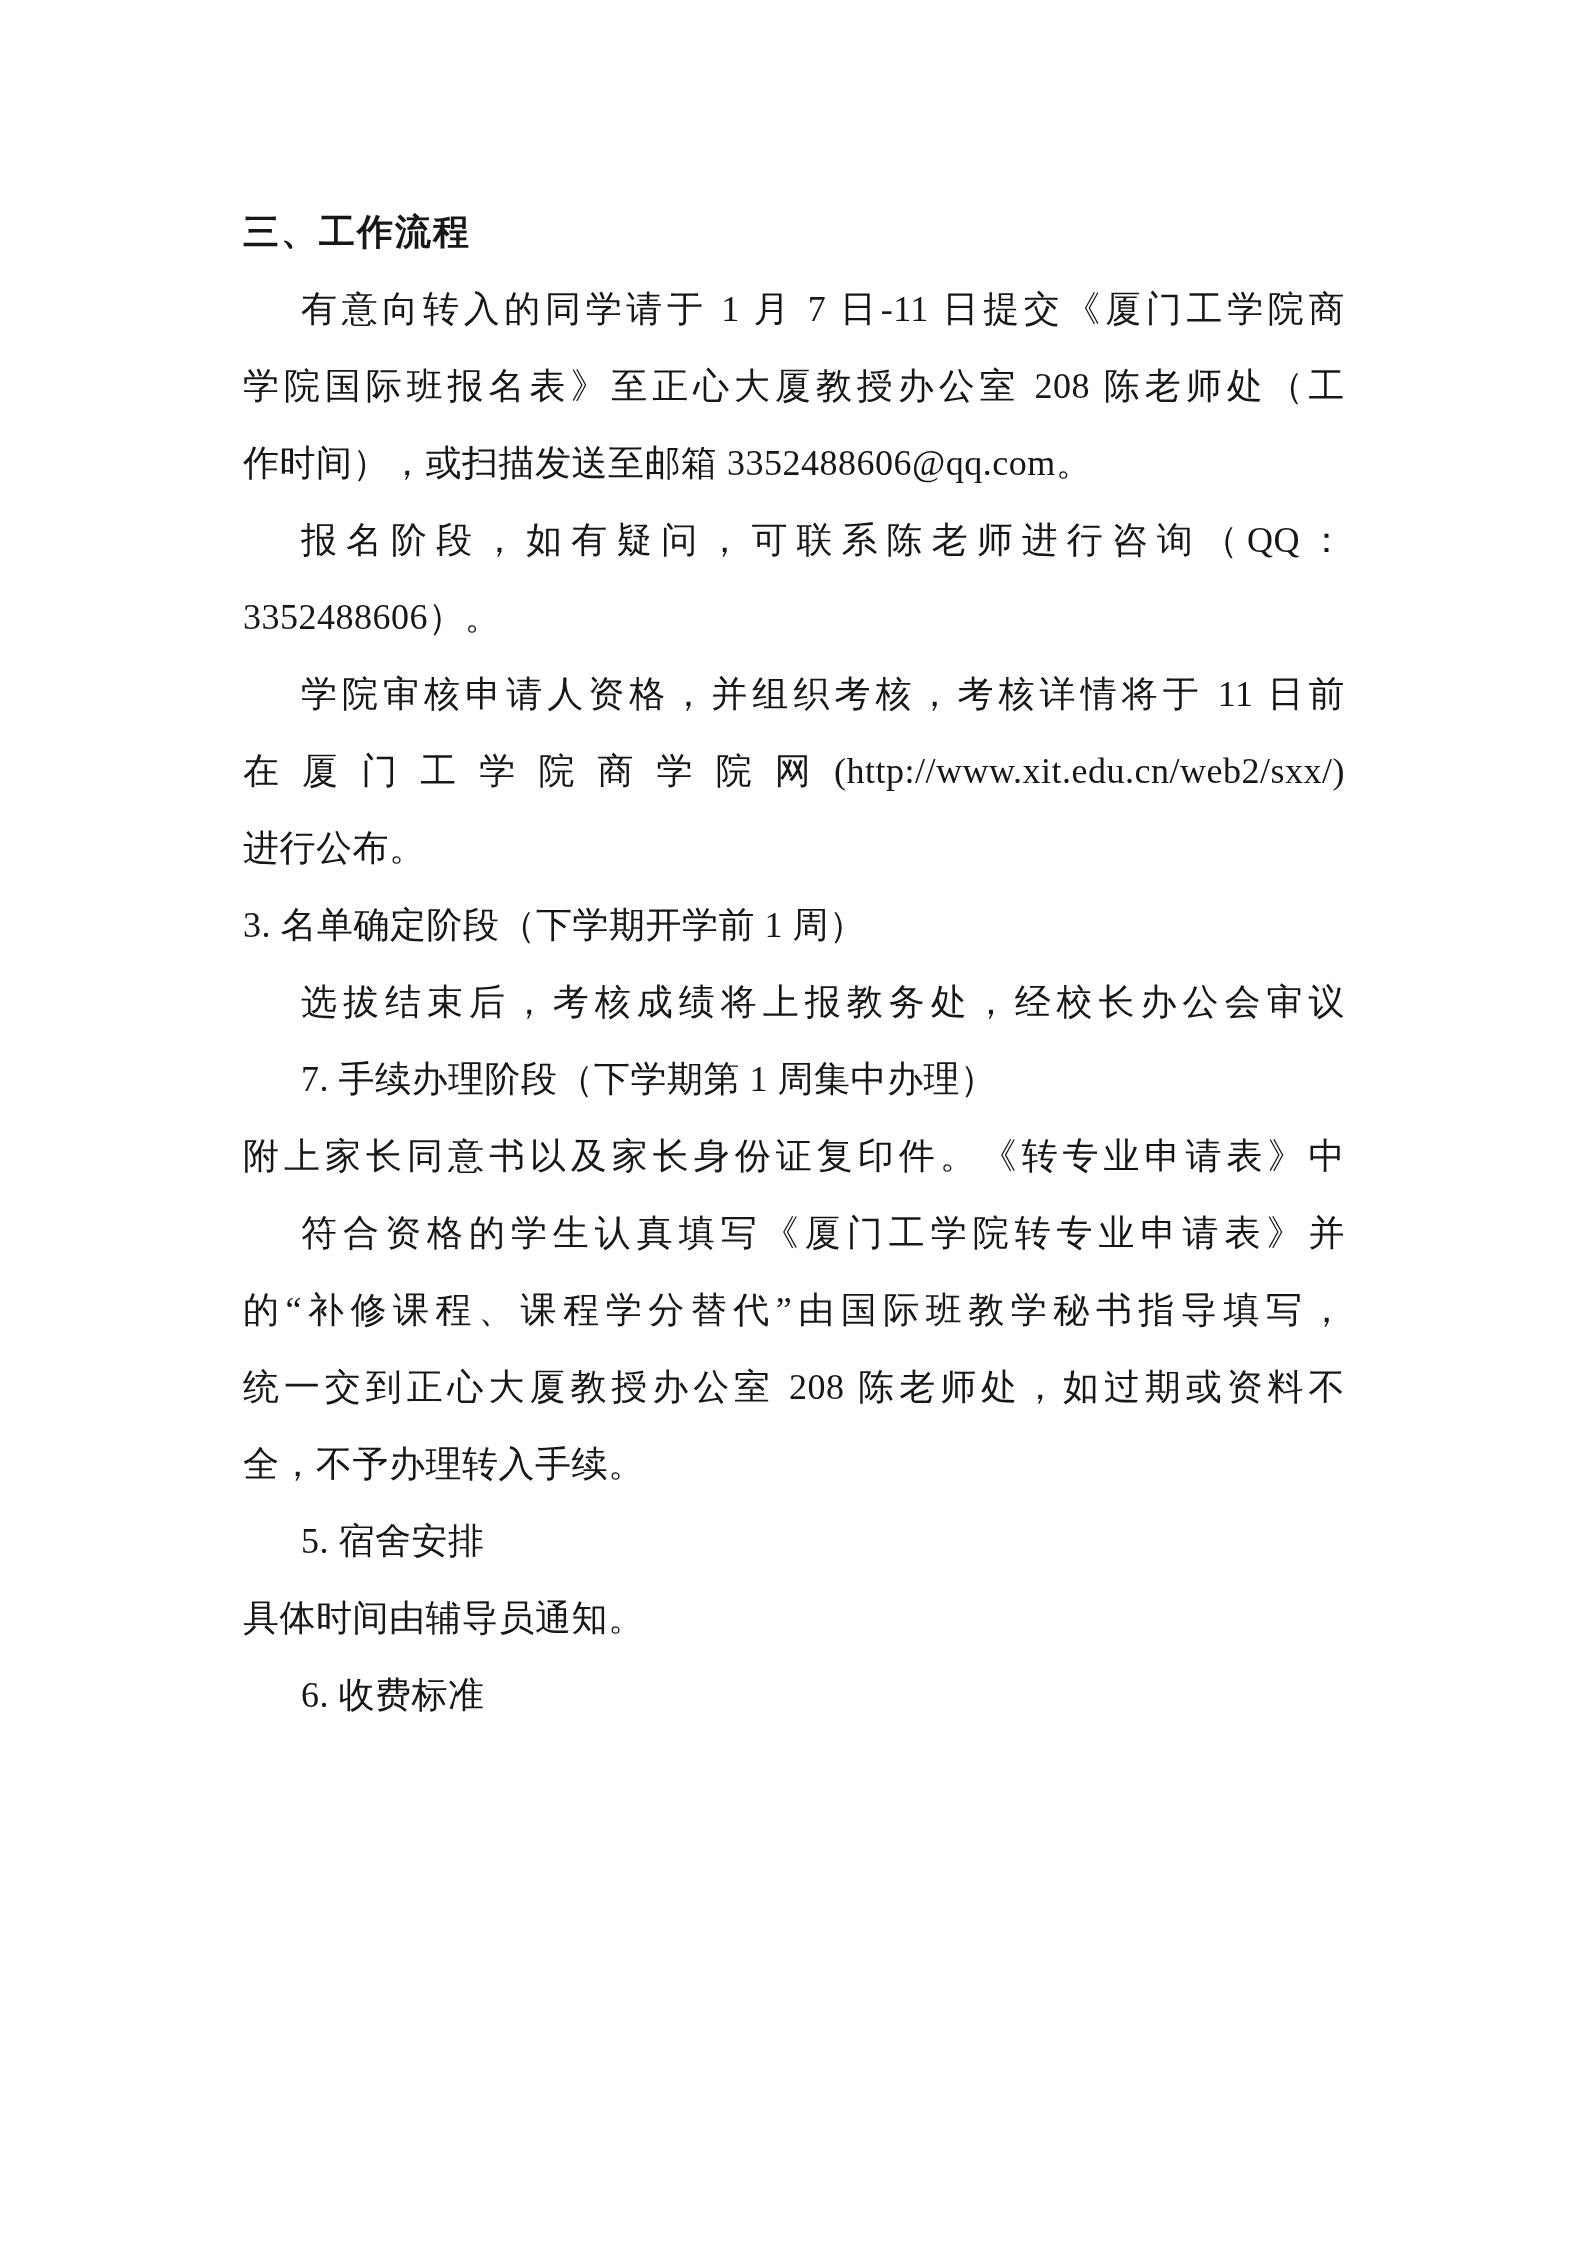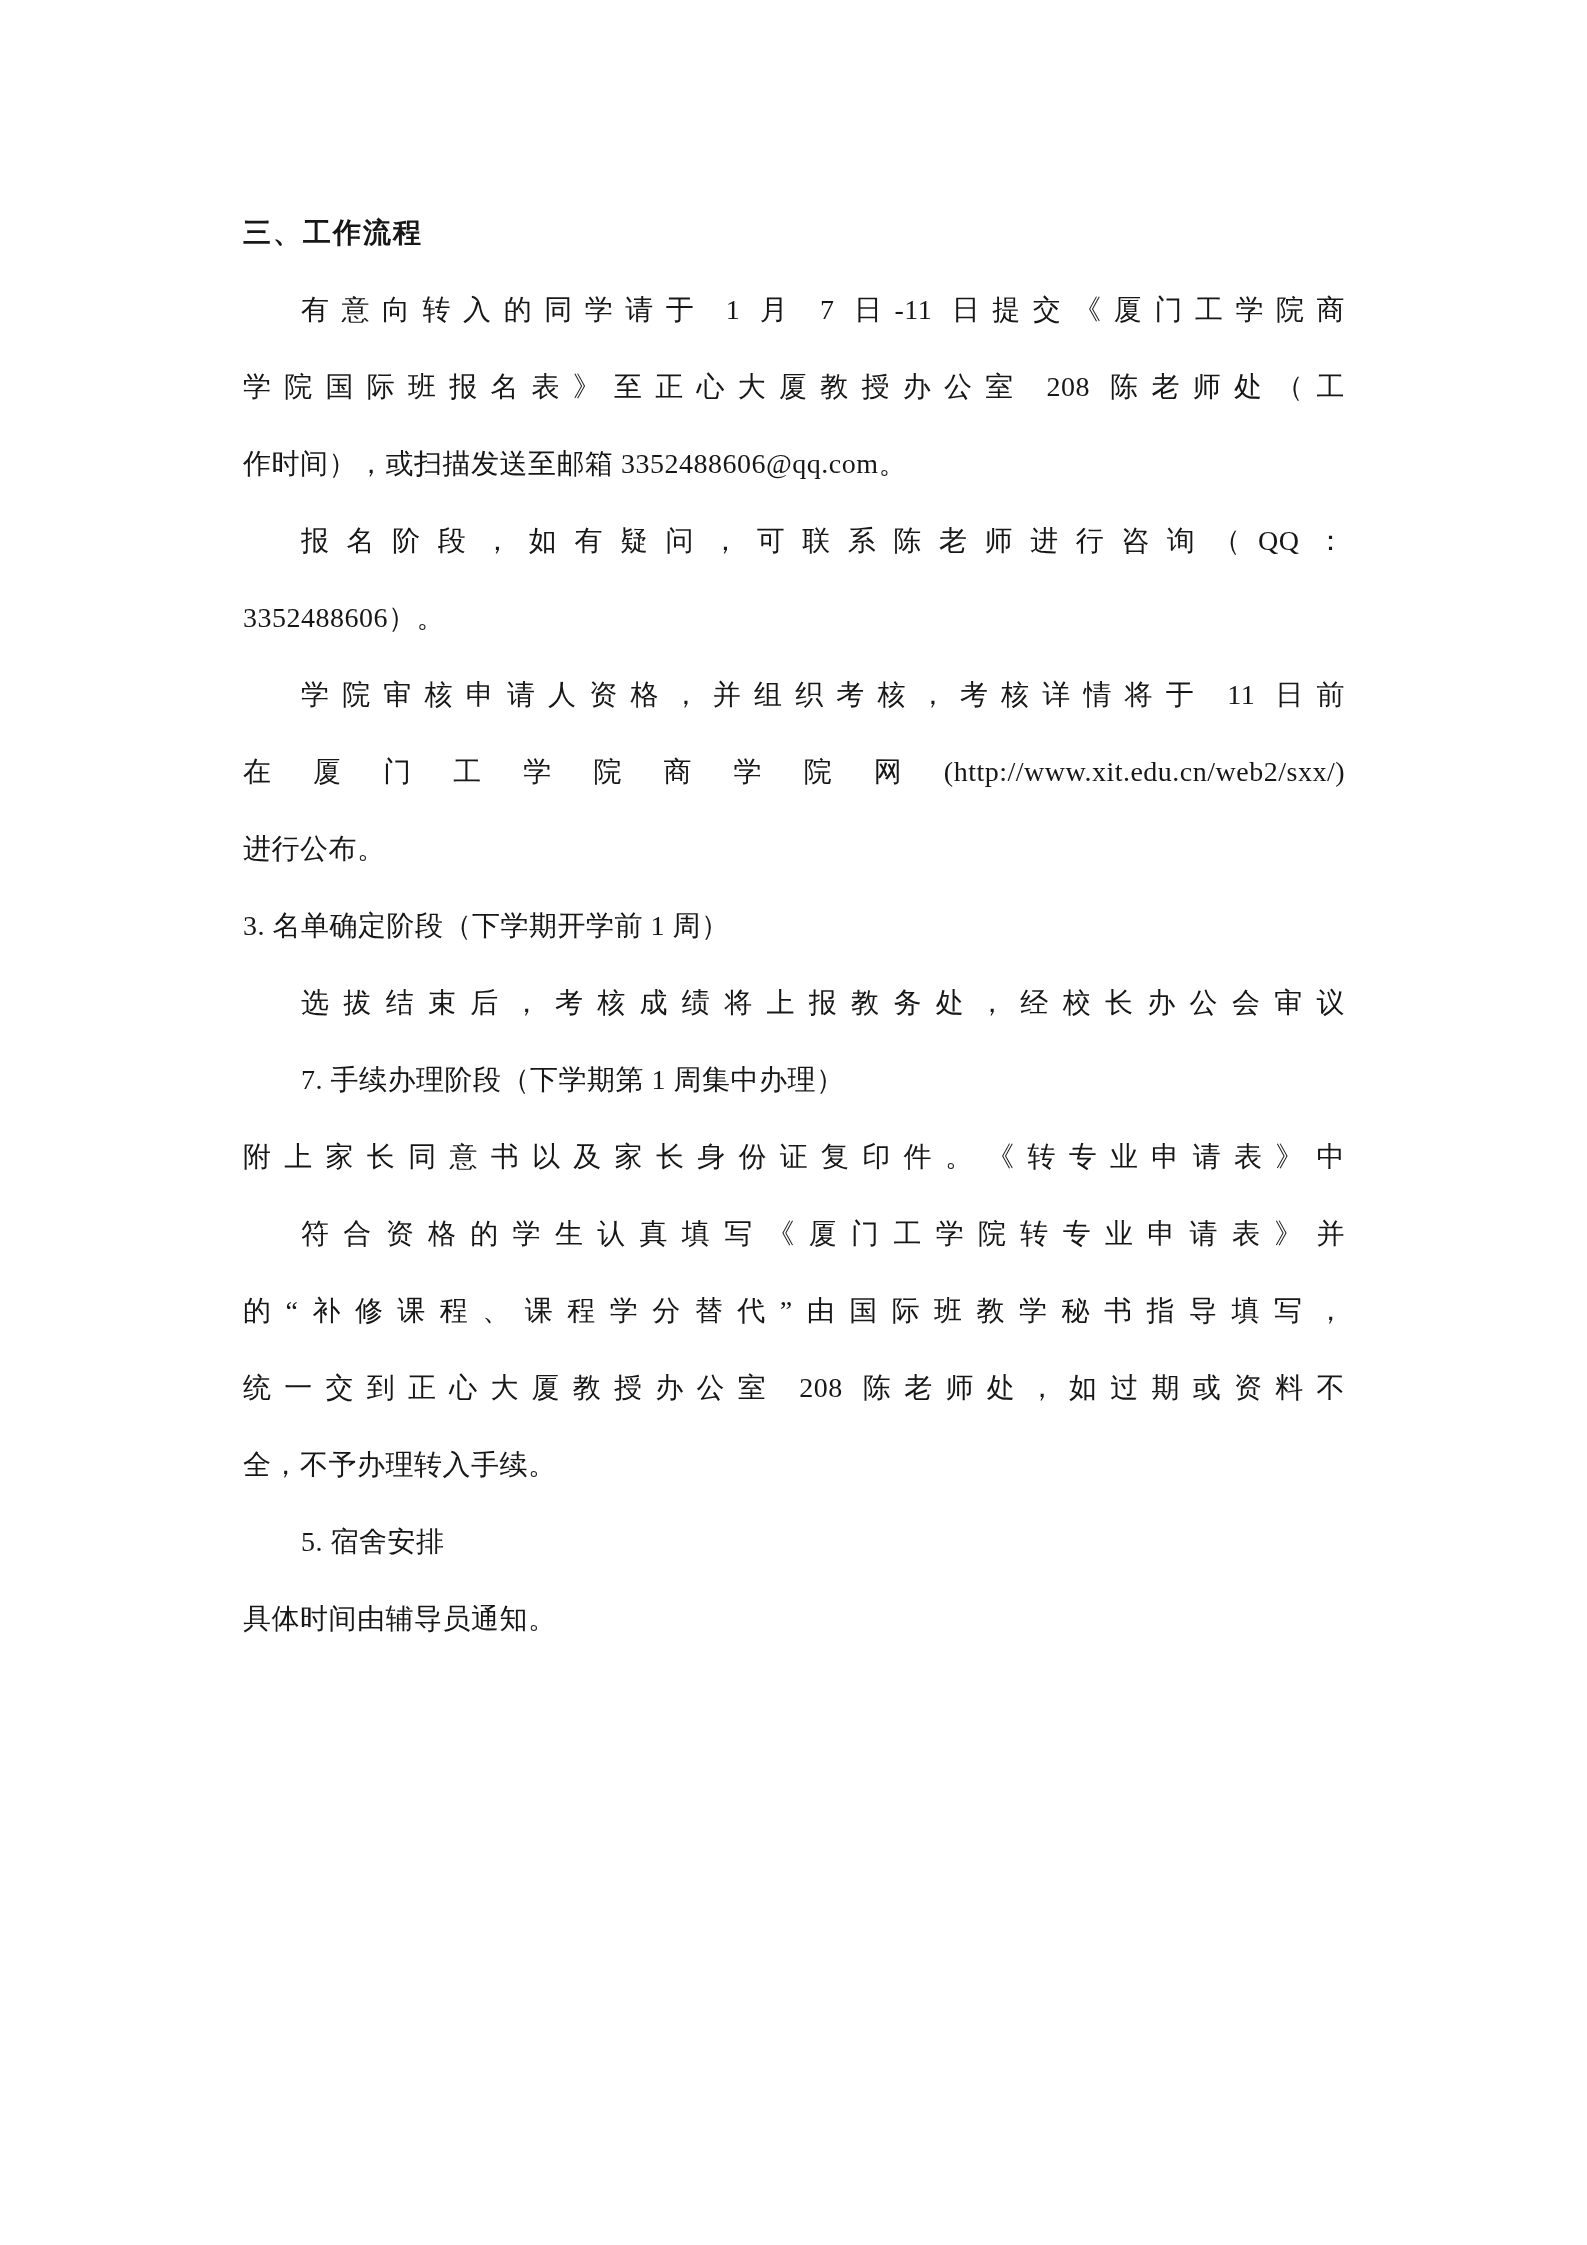--- a/index.html
+++ b/index.html
@@ -15,21 +15,21 @@
   }
   .page {
     position: absolute;
     left: 0; top: 0;
     width: 1587px;
     height: 2245px;
     box-sizing: border-box;
     background: #ffffff;
     color: #171717;
     font-family: "Liberation Serif", "DejaVu Serif", serif;
-    font-size: 28px;
+    font-size: 36px;
     line-height: 77px;
     padding: 194px 242px 0 243px;
   }
   .line {
     width: 1102px;
     text-align: left;
     letter-spacing: 0.5px;
   }
   
   .fill {
@@ -67,13 +67,14 @@
   <div class="line indent">7. 手续办理阶段（下学期第 1 周集中办理）</div>
   <div class="line fill">附上家长同意书以及家长身份证复印件。《转专业申请表》中</div>
   <div class="line indent fill">符合资格的学生认真填写《厦门工学院转专业申请表》并</div>
   <div class="line fill">的“补修课程、课程学分替代”由国际班教学秘书指导填写，</div>
   <div class="line fill">统一交到正心大厦教授办公室 208 陈老师处，如过期或资料不</div>
   <div class="line">全，不予办理转入手续。</div>
 
   <div class="line indent">5. 宿舍安排</div>
   <div class="line">具体时间由辅导员通知。</div>
 
+  <div class="line indent">6. 收费标准</div>
 </div>
 
 </body></html>

